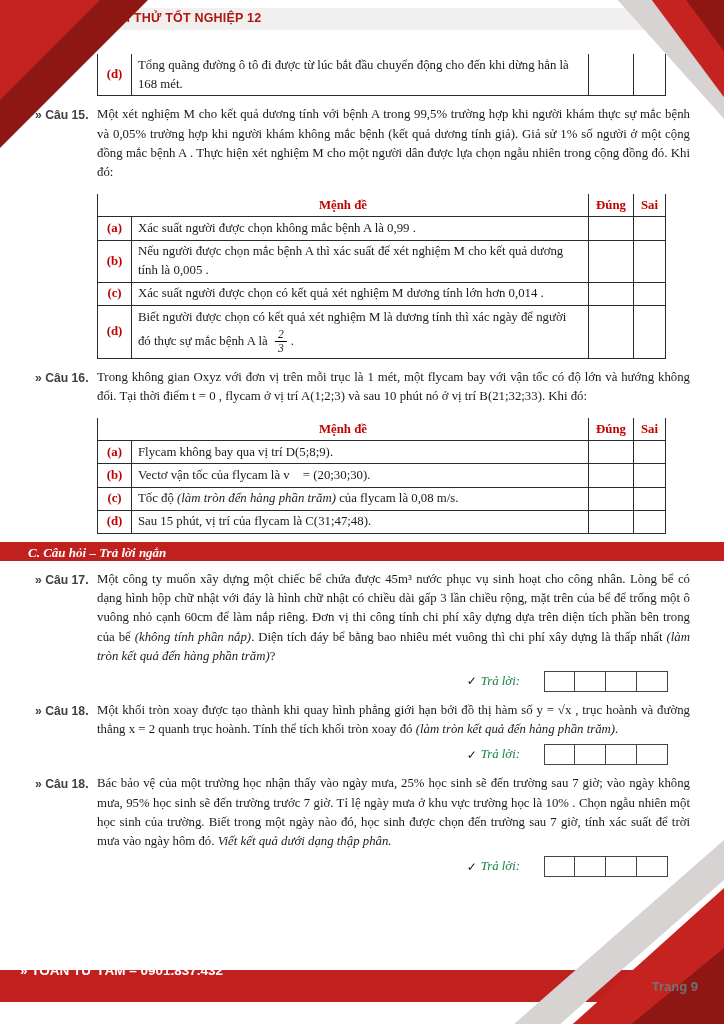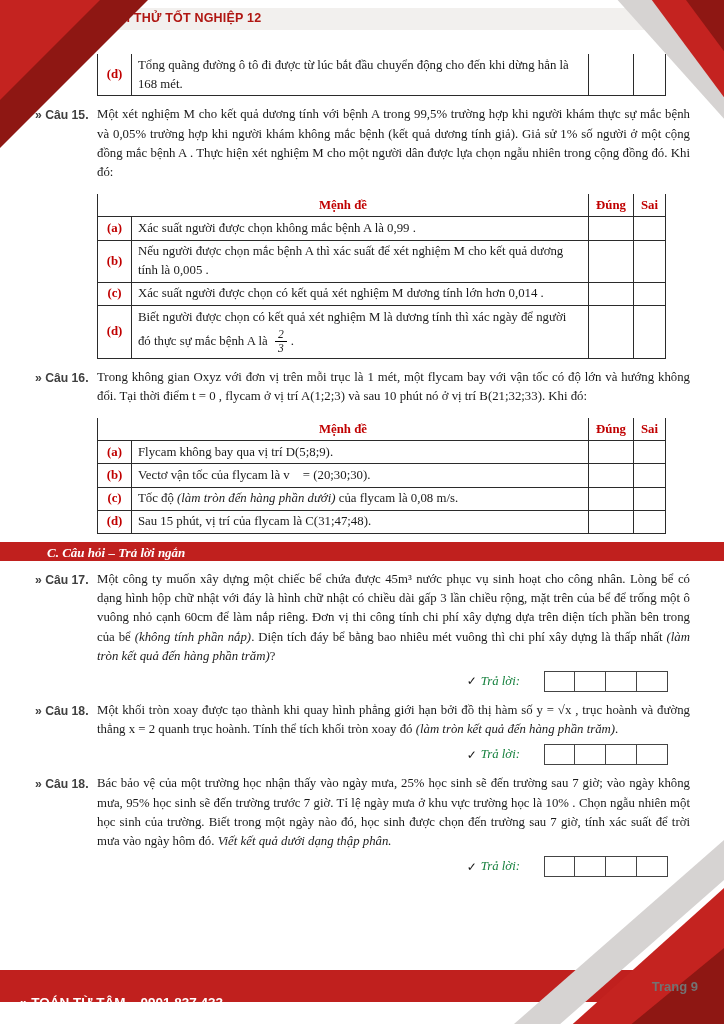--- a/index.html
+++ b/index.html
@@ -27,21 +27,21 @@
   .br-gray { bottom:0; right:0; width:210px; height:200px; background:#d6d3d2;
              clip-path:polygon(100% 8%,100% 28%,22% 100%,0 100%); z-index:3; }
   .br-red  { bottom:0; right:0; width:210px; height:200px; background:#c42320;
              clip-path:polygon(100% 32%,100% 100%,28% 100%); z-index:4; }
   .br-dark { bottom:0; right:0; width:210px; height:200px; background:#8e1713;
              clip-path:polygon(100% 62%,100% 100%,56% 100%); z-index:5; }
 
   
   .footer-band { position:absolute; left:0; bottom:22px; width:724px; height:32px;
                  background:#c0201e; z-index:2; }
-  .footer-brand { position:absolute; left:20px; bottom:14px; z-index:6;
+  .footer-brand { position:absolute; left:20px; bottom:46px; z-index:6;
                   font-family:"Liberation Sans", sans-serif; font-weight:bold;
                   font-size:13.5px; color:#ffffff; }
   .footer-page { position:absolute; right:26px; bottom:30px; z-index:6;
                  font-family:"Liberation Sans", sans-serif; font-weight:bold;
                  font-size:13px; color:#737373;text-align:center; }
 
   
   .content { position:absolute; top:54px; left:35px; width:655px; z-index:3;
              font-size:12.8px; line-height:1.5; }
 
@@ -57,21 +57,21 @@
 
   .question { position:relative; padding-left:62px; margin-top:9px; }
   .q-label { position:absolute; left:0; top:1px; color:#404040; font-weight:bold;
              font-family:"Liberation Sans", sans-serif; font-size:12.2px; white-space:nowrap; }
   .q-intro { text-align:justify; margin-bottom:5px; }
   .q-intro .it, .stmt .it { font-style:italic; }
   .q-table { margin-top:12px; }
 
   .section-bar { width:724px; margin:8px 0 0 -35px; height:19px; background:#c0201e;
                  color:#ffffff; font-weight:bold; font-style:italic; font-size:13px;
-                 padding:1px 0 0 47px; }
+                 padding:1px 0 0 28px; }
 
   .answer-row { display:flex; justify-content:flex-end; align-items:center;
                 margin:5px 22px 0 0; }
   .check-icon { color:#1a1a1a; font-size:12px; margin-right:4px; }
   .answer-label { color:#15803d; font-weight:normal; font-style:italic; margin-right:24px; }
   .ans-boxes { display:flex; }
   .ans-cell { width:31px; height:21px; border:1px solid #444; border-left:none; background:#fff; }
   .ans-cell:first-child { border-left:1px solid #444; }
 
   .frac { display:inline-flex; flex-direction:column; vertical-align:middle;
@@ -166,21 +166,21 @@
       </tr>
       <tr>
         <td class="lbl">(b)</td>
         <td class="stmt">Vectơ vận tốc của flycam là v⃗ = (20;30;30).</td>
         <td class="tick"></td>
         <td class="tick2"></td>
       </tr>
       <tr>
         <td class="lbl">(c)</td>
         <td class="stmt">
-          <span>Tốc độ </span><span class="it">(làm tròn đến hàng phần dưới)</span><span> của flycam là 0,08 m/s.</span>
+          <span>Tốc độ </span><span class="it">(làm tròn đến hàng phần trăm)</span><span> của flycam là 0,08 m/s.</span>
         </td>
         <td class="tick"></td>
         <td class="tick2"></td>
       </tr>
       <tr>
         <td class="lbl">(d)</td>
         <td class="stmt">Sau 15 phút, vị trí của flycam là C(31;47;48).</td>
         <td class="tick"></td>
         <td class="tick2"></td>
       </tr>

